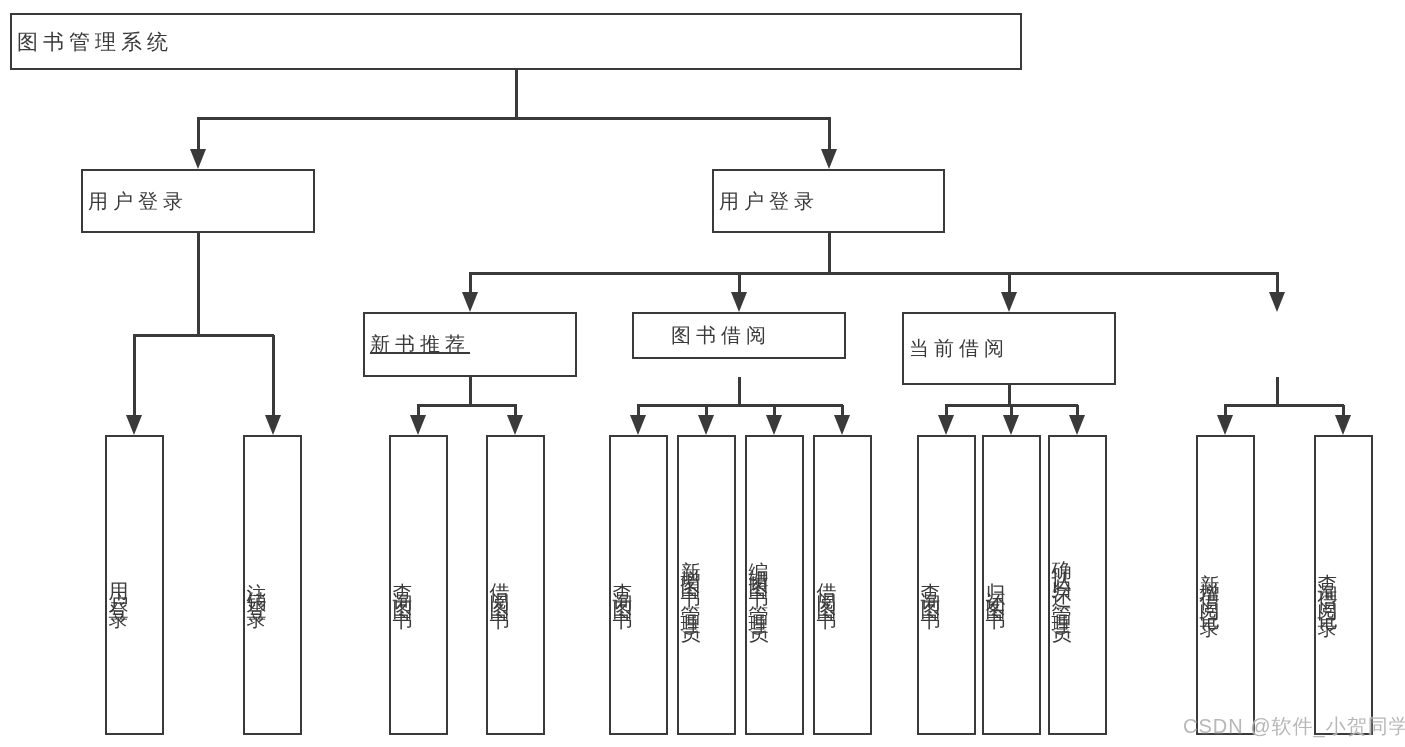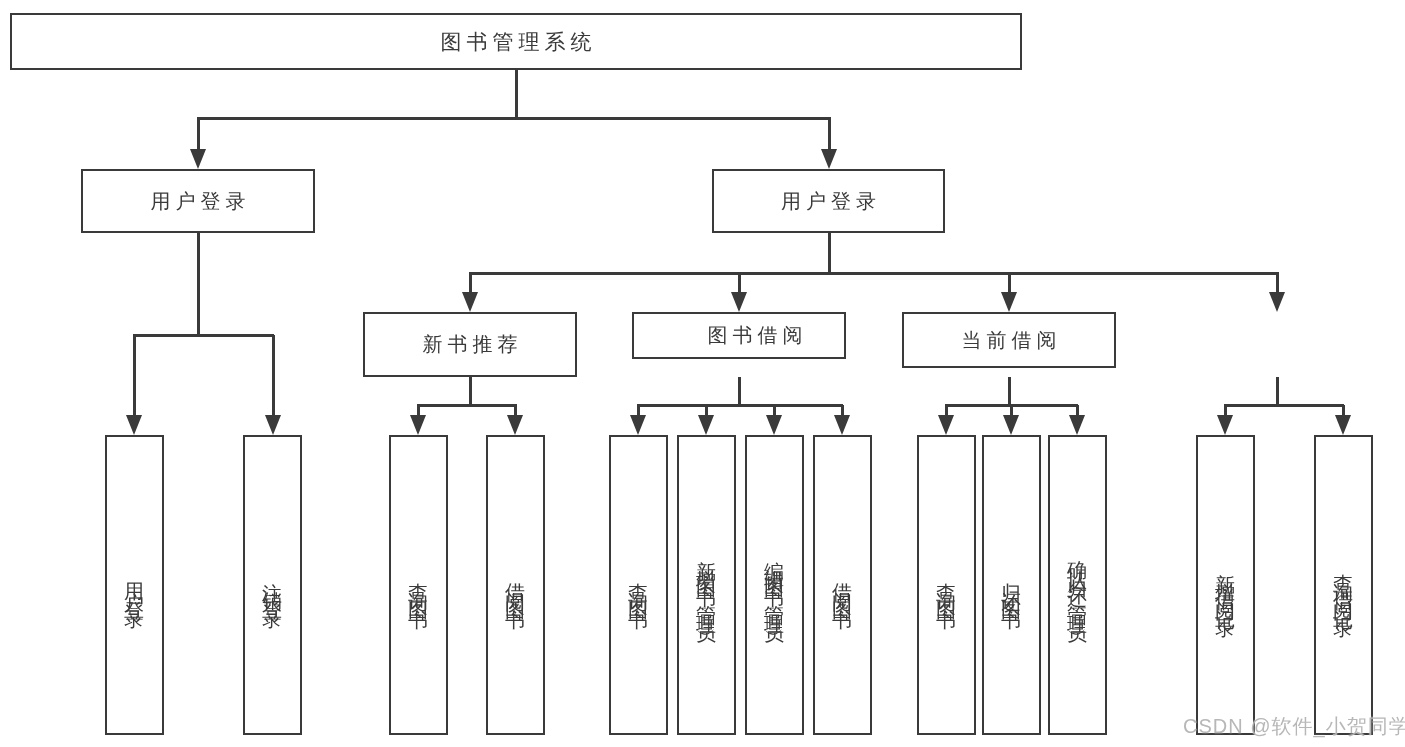--- a/index.html
+++ b/index.html
@@ -3,21 +3,21 @@
 <meta charset="utf-8">
 <style>
   html,body{margin:0;padding:0;background:#fff;}
   .canvas{
     position:relative;width:1405px;height:747px;background:#ffffff;overflow:hidden;
     font-family:"Liberation Sans","DejaVu Sans",sans-serif;color:#3a3a3a;
   }
   
   .box{
     position:absolute;box-sizing:border-box;border:2.5px solid #3a3a3a;background:#fff;
-    display:flex;align-items:center;justify-content:center;
+    display:flex;align-items:center;justify-content:flex-start;
   }
   .hbox .label{font-size:20px;letter-spacing:5px;text-indent:5px;white-space:nowrap;}
   .root .label{font-size:21px;letter-spacing:5px;}
   .vbox .label{
     writing-mode:vertical-rl;text-orientation:mixed;
     font-size:20px;letter-spacing:9px;line-height:1.2;white-space:nowrap;
   }
   
   .v{position:absolute;width:2.5px;background:#3a3a3a;}
   .h{position:absolute;height:2.5px;background:#3a3a3a;}
@@ -100,27 +100,27 @@
     <span class="label">图书管理系统</span>
   </div>
 
   <div class="box hbox" style="left:81px;top:169px;width:234px;height:64px;">
     <span class="label">用户登录</span>
   </div>
   <div class="box hbox" style="left:712px;top:169px;width:233px;height:64px;">
     <span class="label">用户登录</span>
   </div>
 
-  <div class="box hbox" style="left:363px;top:312px;width:214px;height:65px;">
+  <div class="box hbox" style="left:363px;top:312px;width:214px;height:65px;text-decoration:underline;">
     <span class="label">新书推荐</span>
   </div>
   <div class="box hbox" style="left:632px;top:312px;width:214px;height:47px;padding-left:32px;">
     <span class="label">图书借阅</span>
   </div>
-  <div class="box hbox" style="left:902px;top:312px;width:214px;height:56px;">
+  <div class="box hbox" style="left:902px;top:312px;width:214px;height:73px;">
     <span class="label">当前借阅</span>
   </div>
 
   <div class="box vbox" style="left:105px;top:435px;width:59px;height:300px;">
     <span class="label">用户登录</span>
   </div>
   <div class="box vbox" style="left:243px;top:435px;width:59px;height:300px;">
     <span class="label">注销登录</span>
   </div>
 

